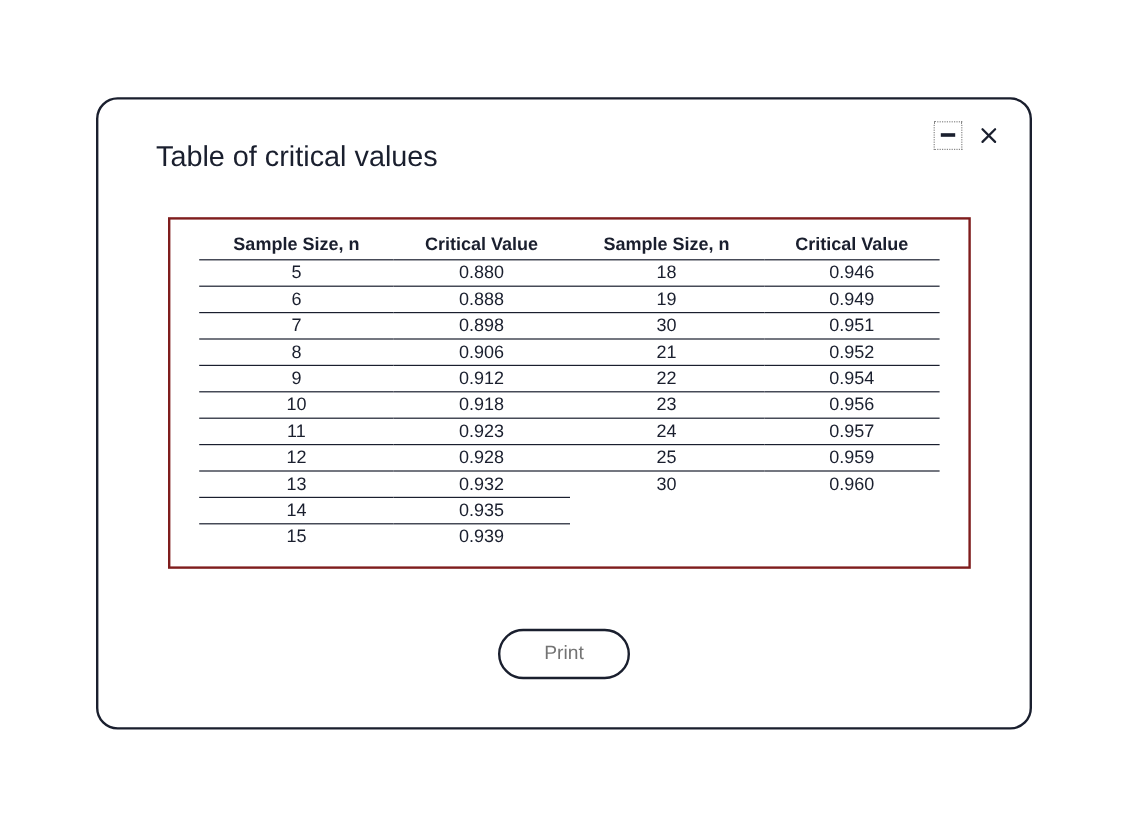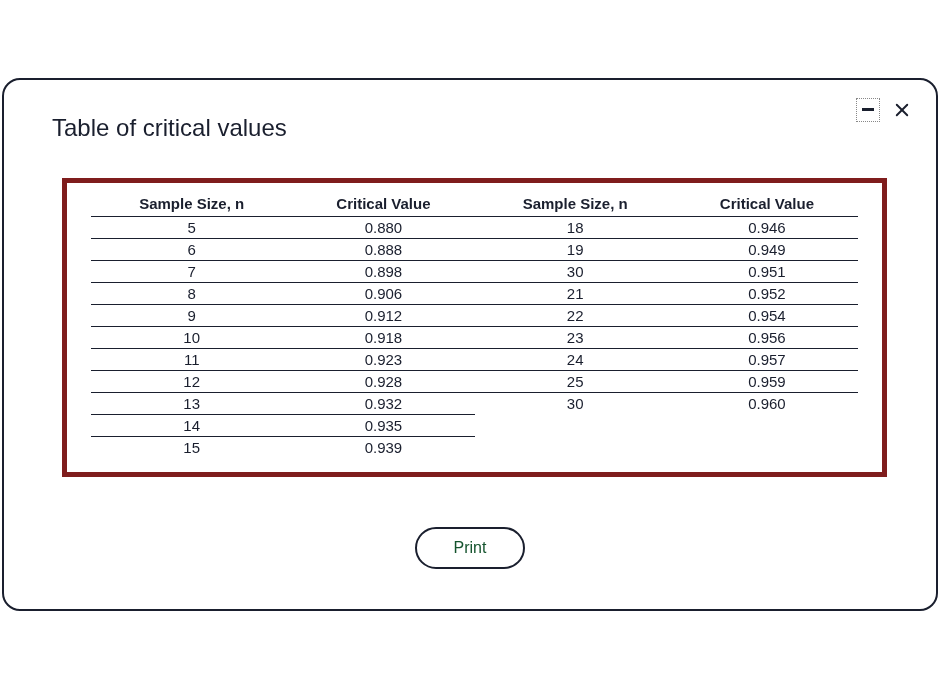--- a/index.html
+++ b/index.html
@@ -6,21 +6,21 @@
     body {
       font-family: Arial, Helvetica, sans-serif;
       background: #fff;
       width: 940px;
       height: 688px;
       display: flex;
       align-items: center;
       justify-content: center;
     }
     .modal {
-      width: 936px;
+      width: 780px;
       border: 2px solid #1a1f2e;
       border-radius: 18px;
       padding: 34px 48px 40px 48px;
       position: relative;
       background: #fff;
     }
     .controls {
       position: absolute;
       top: 18px;
       right: 22px;
@@ -51,21 +51,21 @@
       cursor: pointer;
     }
     .close-icon svg { width: 18px; height: 18px; }
     .title {
       font-size: 24px;
       font-weight: 400;
       color: #1a1f2e;
       margin-bottom: 36px;
     }
     .table-container {
-      border: 5px solid #7f1d1d;
+      border: 2px solid #7f1d1d;
       padding: 8px 24px 14px 24px;
       display: flex;
       margin: 0 1px 50px 10px;
     }
     .col {
       flex: 1;
     }
     table {
       width: 100%;
       border-collapse: collapse;
@@ -95,21 +95,21 @@
       min-width: 110px;
       padding: 10px 26px;
       border-radius: 999px;
       font-size: 16px;
       cursor: pointer;
       font-family: inherit;
     }
     .btn-outline {
       background: #fff;
       border: 2px solid #1a1f2e;
-      color: #14532d;
+      color: #737373;
     }
     .btn-solid {
       background: #1a1f2e;
       border: 2px solid #1a1f2e;
       color: #fff;
     }
   </style>
 </head>
 <body>
 

